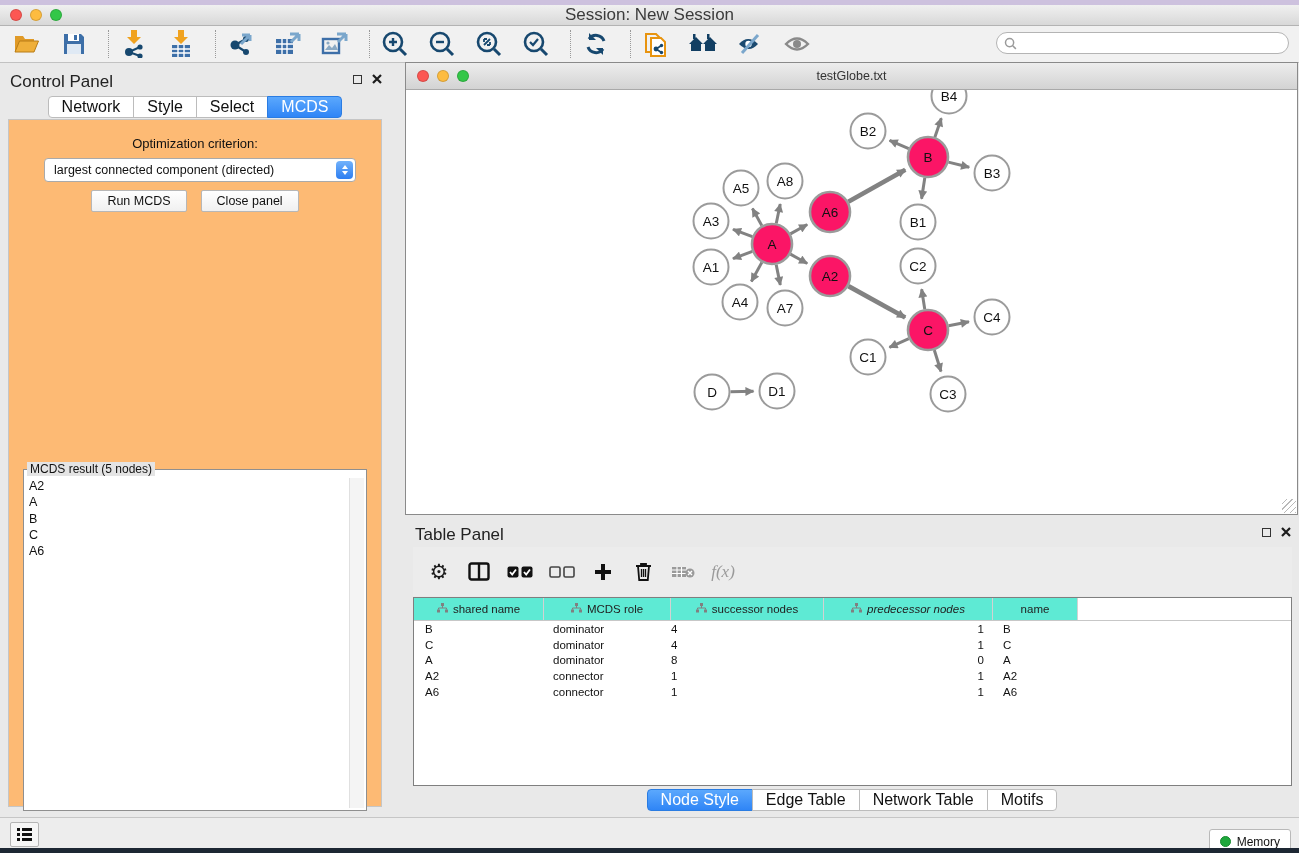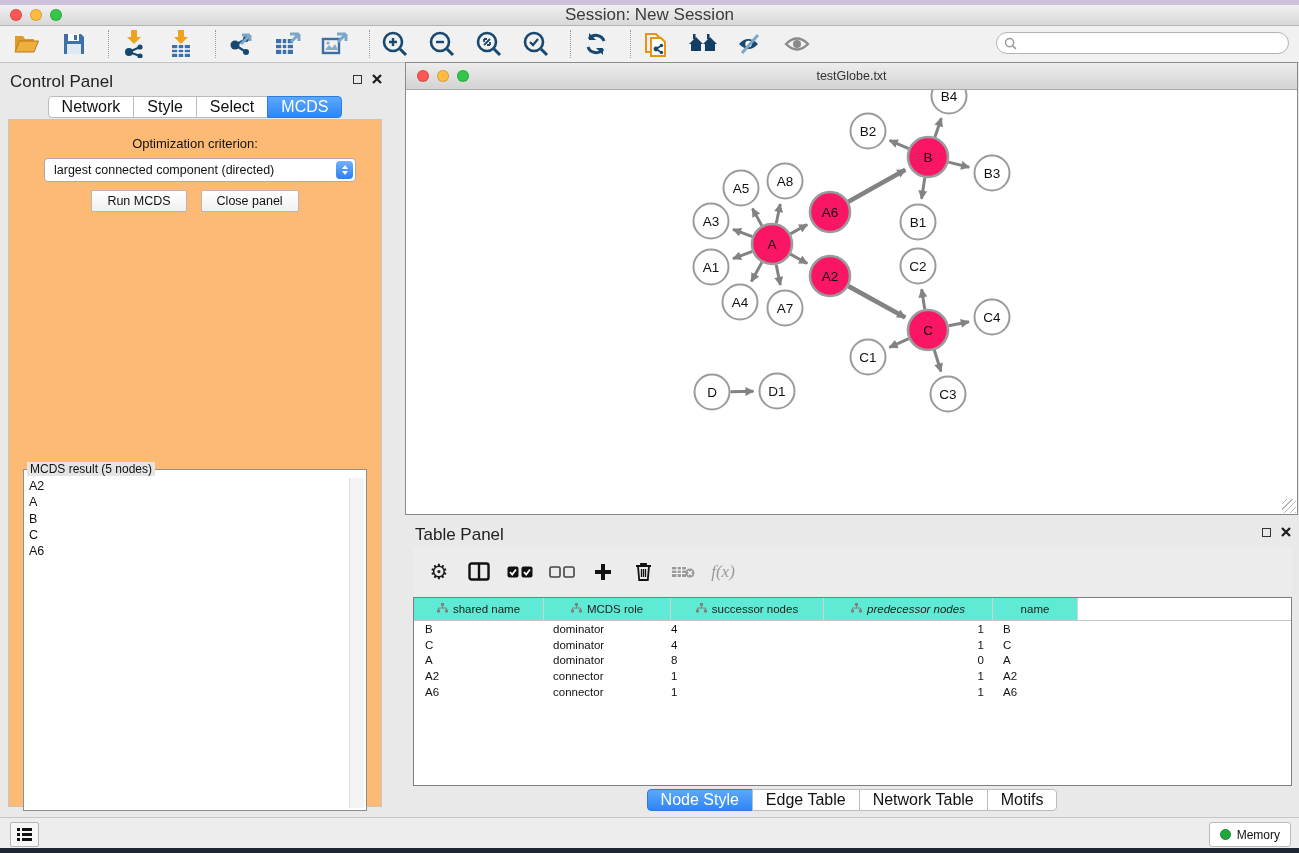--- a/index.html
+++ b/index.html
@@ -86,21 +86,21 @@
   .c0{width:130px;padding-left:11px}.c1{width:127px;padding-left:9px}
   .c2{width:153px;padding-right:10px}.c3{width:169px;text-align:right;padding-right:9px}
   .c4{width:85px;padding-left:10px}
 
   .table-tabs{top:789px;left:405px;width:894px}
 
   
   .statusbar{top:817px;left:0;width:100%;height:31px;background:#ededed;border-top:1px solid #c6c6c6}
   .list-btn{position:absolute;left:10px;top:4px;width:27px;height:23px;background:#f6f6f6;border:1px solid #b5b5b5;
             border-radius:2px;display:flex;align-items:center;justify-content:center}
-  .memory-btn{position:absolute;right:8px;top:4px;height:23px;background:#fff;border:1px solid #b9b9b9;border-radius:3px;
+  .memory-btn{position:absolute;right:8px;top:11px;height:23px;background:#fff;border:1px solid #b9b9b9;border-radius:3px;
               display:flex;align-items:center;gap:6px;padding:0 10px;font-size:12px;color:#111}
   .mem-dot{width:11px;height:11px;border-radius:50%;background:#1fa83c;border:1px solid #168a2f;box-sizing:border-box}
   .desk-bottom{top:848px;left:0;width:100%;height:5px;background:#1d2733}
 </style>
 </head>
 <body>
 
 <div class="abs desk-top"></div>
 <div class="abs titlebar">
   <div class="lights">

